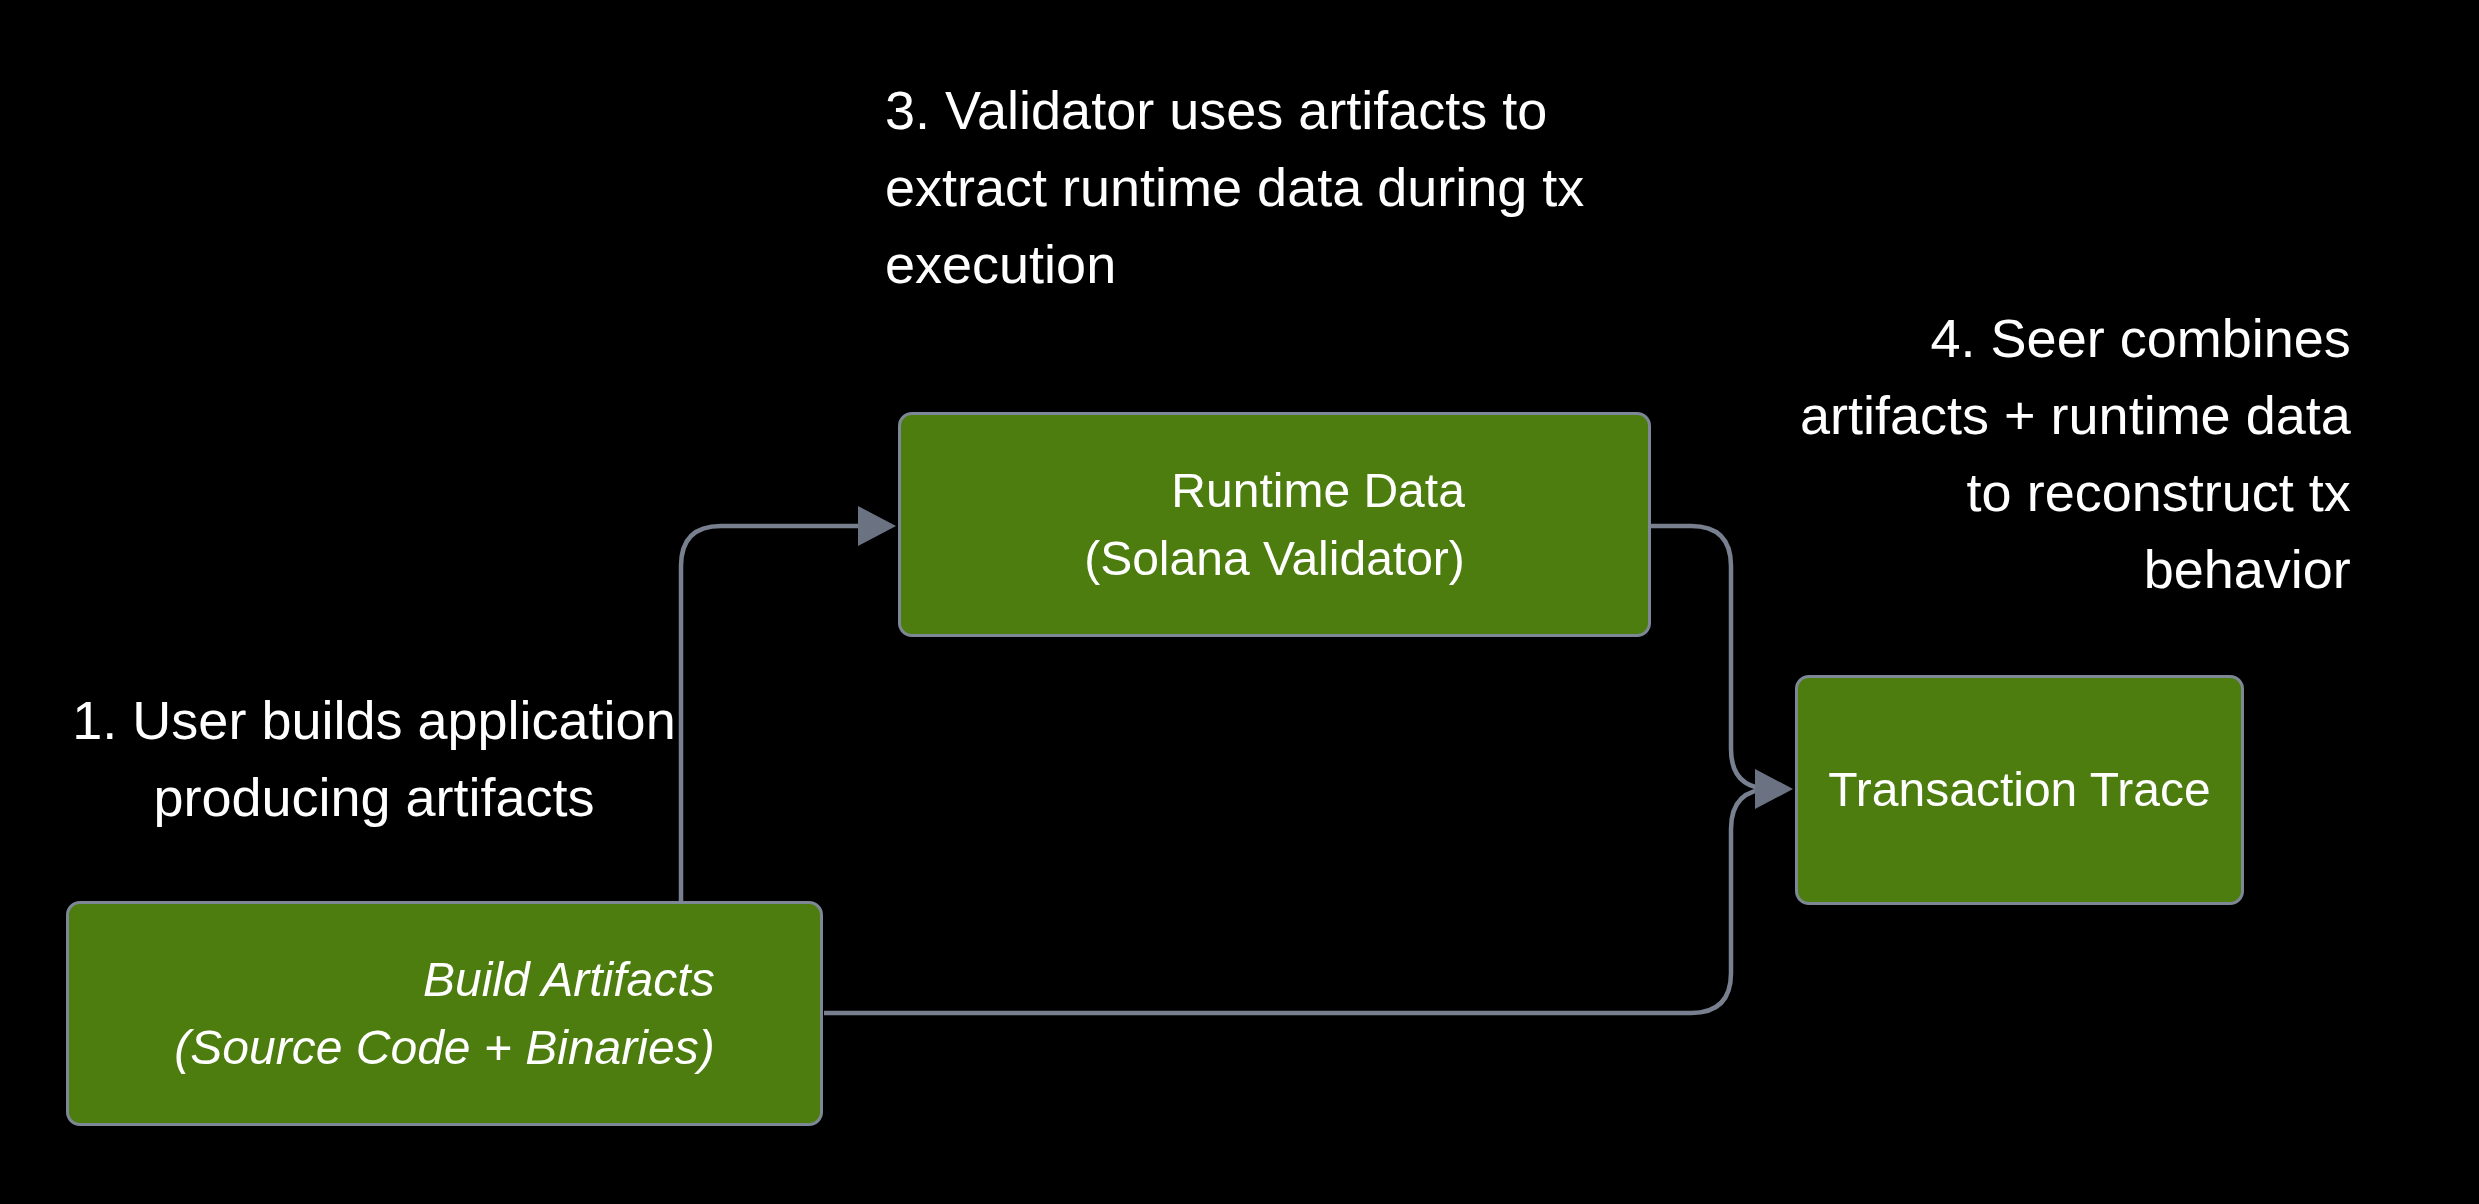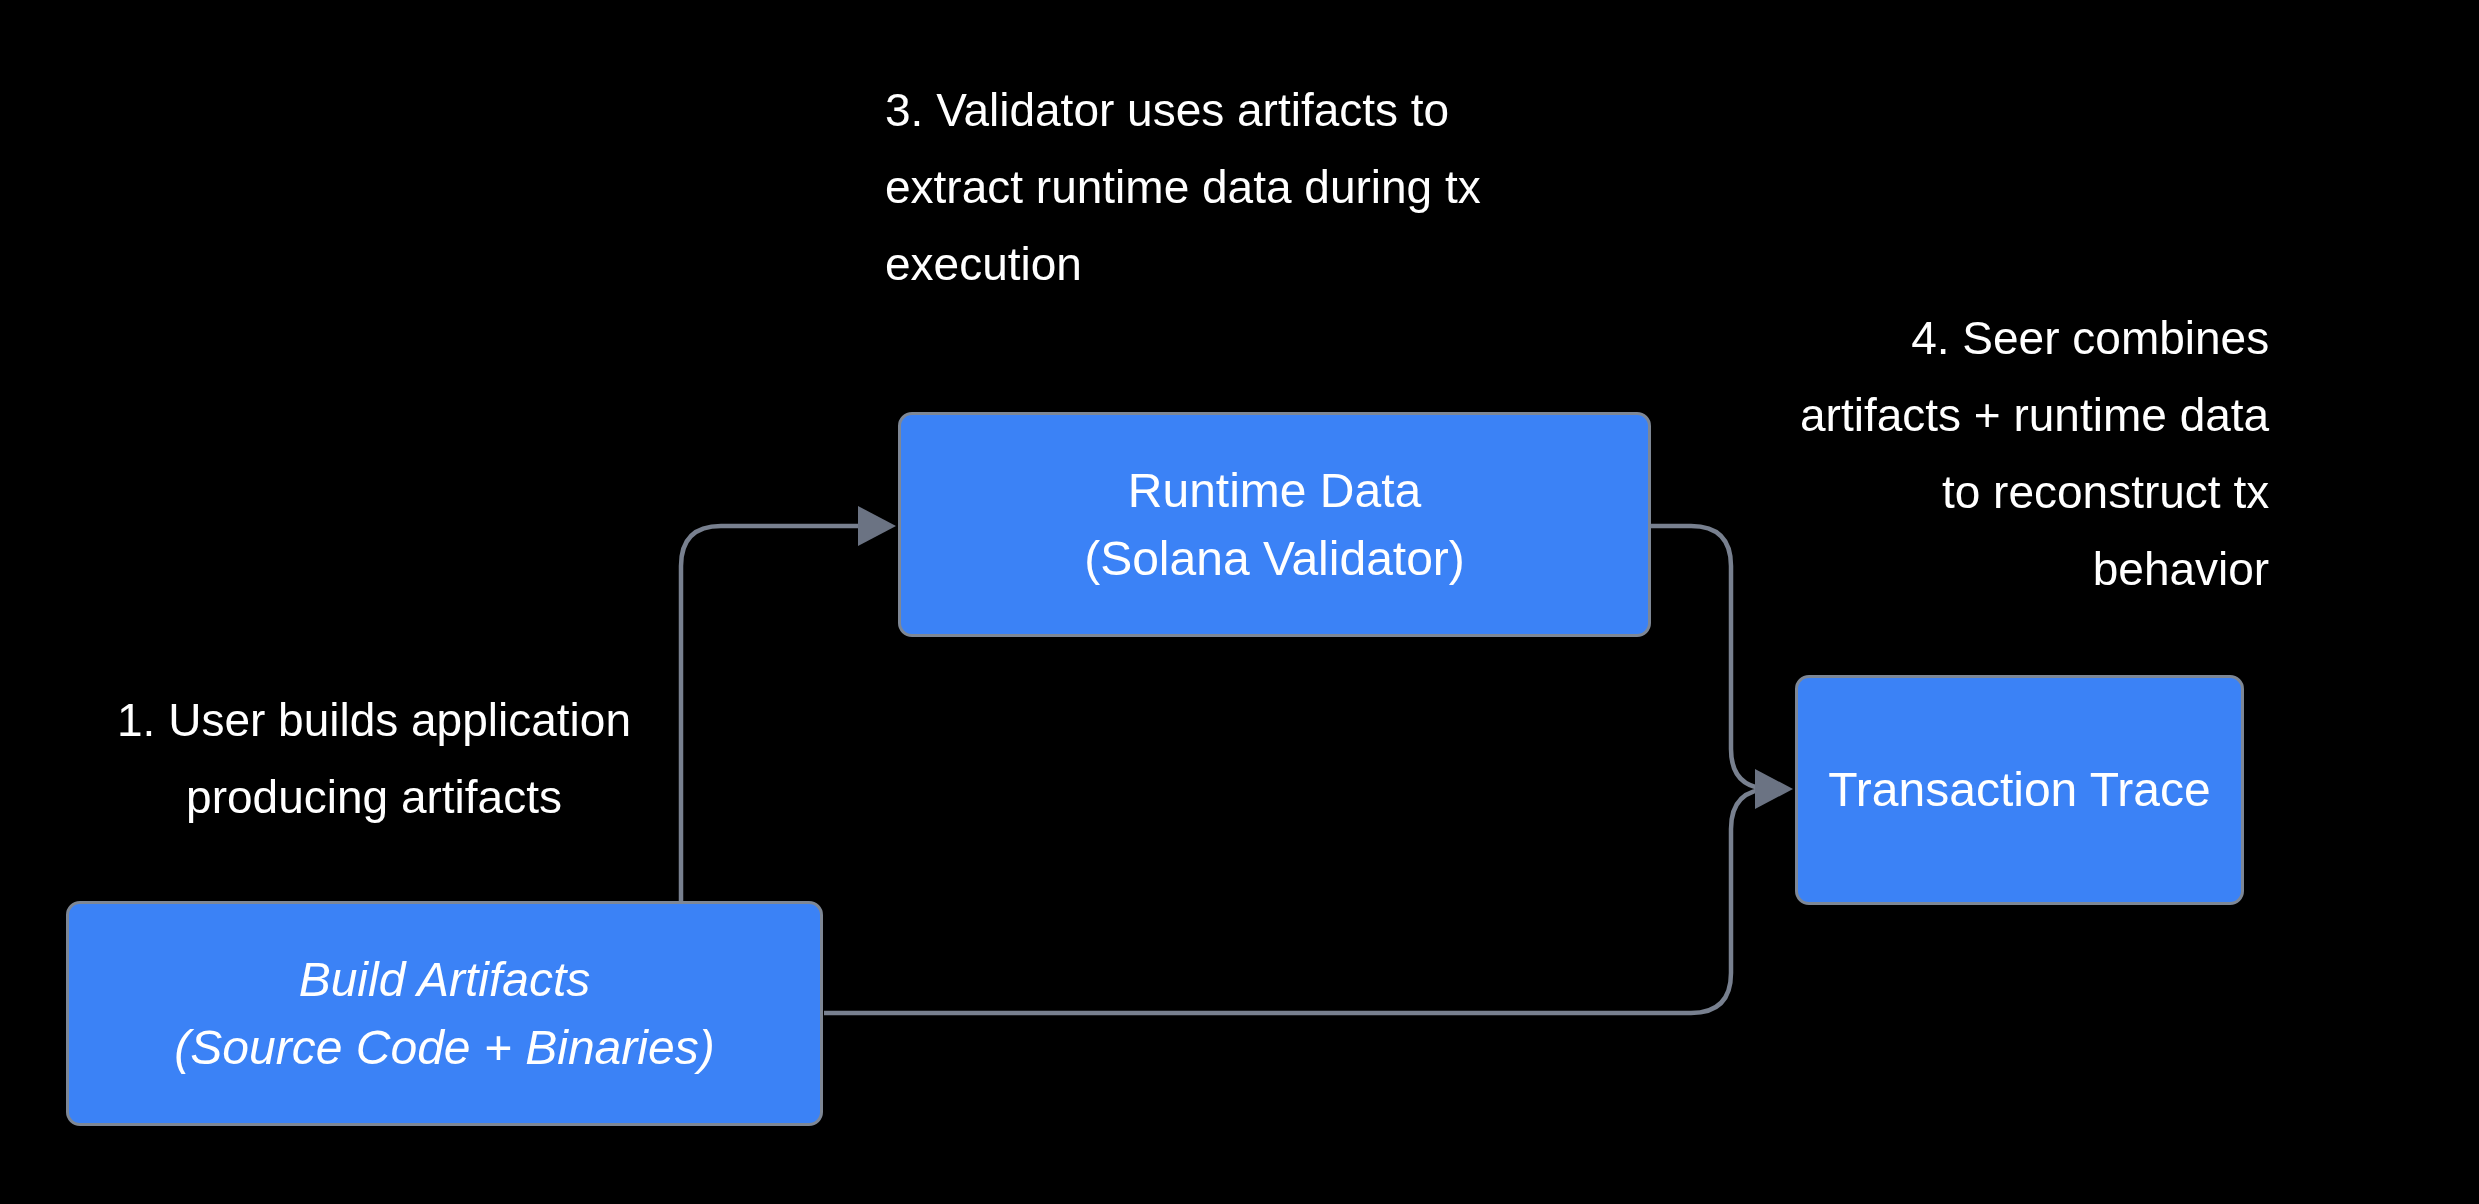--- a/index.html
+++ b/index.html
@@ -18,39 +18,39 @@
   .connector-layer {
     position: absolute;
     left: 0;
     top: 0;
     width: 2479px;
     height: 1204px;
   }
   .node {
     position: absolute;
     box-sizing: border-box;
-    background: #3b82f6;
+    background: #4d7c0f;
     border: 3.5px solid #7E8795;
     border-radius: 14px;
     display: flex;
     align-items: center;
     justify-content: center;
-    text-align: center;
+    text-align: right;
     color: #FFFFFF;
     font-size: 48px;
     line-height: 68px;
     white-space: pre-line;
   }
   .node-runtime-data     { left: 898px;  top: 412px; width: 753px; height: 225px; }
   .node-build-artifacts  { left: 66px;   top: 901px; width: 757px; height: 225px; font-style: italic; }
   .node-transaction-trace{ left: 1795px; top: 675px; width: 449px; height: 230px; }
   .annotation {
     position: absolute;
     color: #FFFFFF;
-    font-size: 46px;
+    font-size: 54px;
     line-height: 77px;
     white-space: pre-line;
   }
   .annotation-step3 { left: 885px;  top: 72px;  text-align: left; }
   .annotation-step4 { left: 1800px; top: 300px; text-align: right; }
   .annotation-step1 { left: 64px;   top: 682px; width: 620px; text-align: center; }
 </style>
 </head>
 <body>
 

